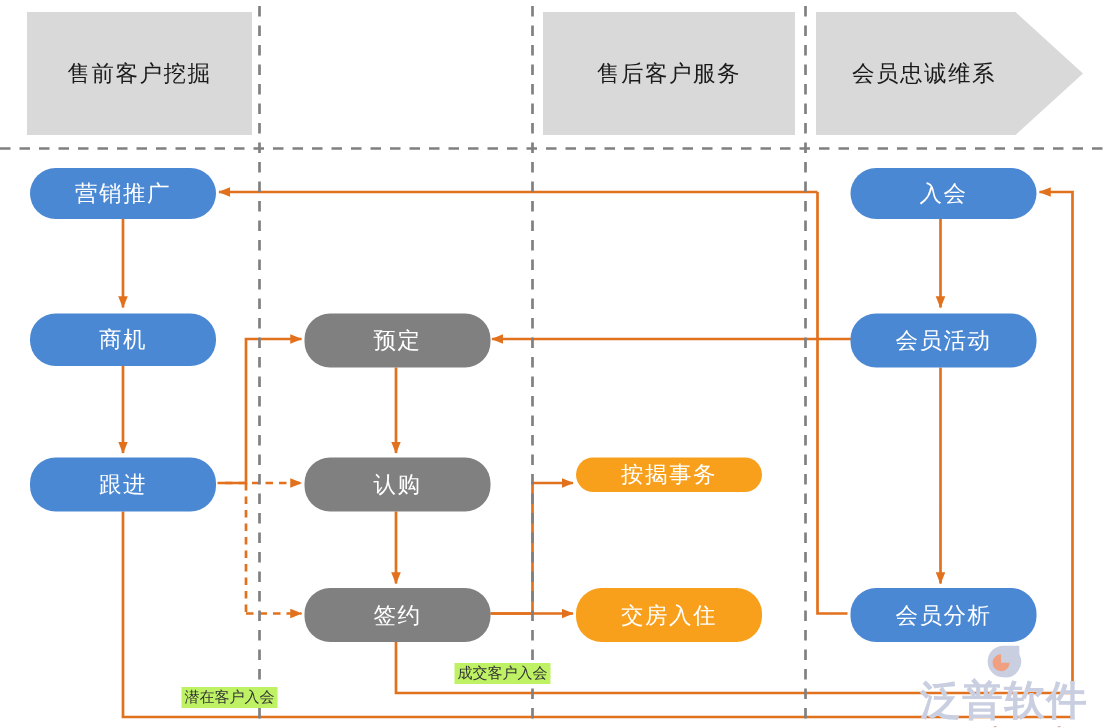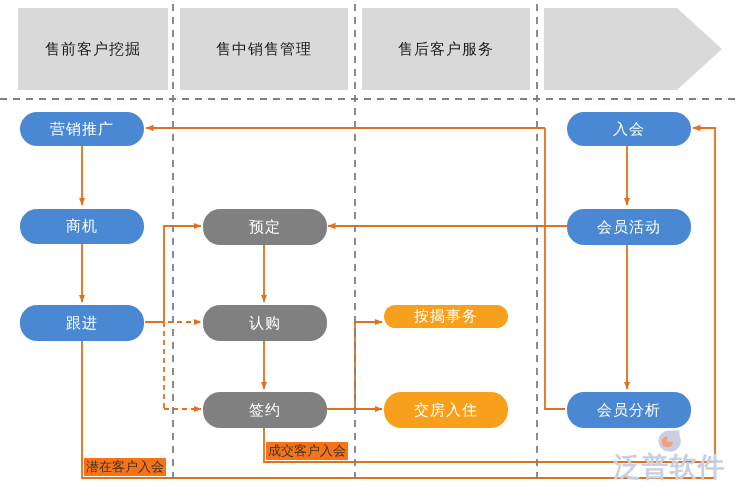--- a/index.html
+++ b/index.html
@@ -9,21 +9,21 @@
   .node{position:absolute;display:flex;align-items:center;justify-content:center;
         border-radius:17px;color:#ffffff;font-size:15px;letter-spacing:1px;
         box-sizing:border-box;}
   .node.blue{background:#4a88d4;}
   .node.gray{background:#808080;}
   .node.orange{background:#f8a01c;}
   .phase{position:absolute;display:flex;align-items:center;justify-content:center;
          background:#d9d9d9;color:#1a1a1a;font-size:15px;letter-spacing:1px;}
   .phase.arrowend{background:transparent;}
   .phase.arrowend .ptxt{position:relative;z-index:2;}
-  .edge-label{position:absolute;font-size:13px;color:#333;white-space:nowrap;background:#f97316;padding:0 2px;}
+  .edge-label{position:absolute;font-size:10px;color:#333;white-space:nowrap;background:#bef264;padding:0 2px;margin-left:37px;}
   .wm{position:absolute;left:602px;top:428px;width:135px;height:48px;}
   .wm-row{display:flex;align-items:center;flex-direction:column;}
   .wm-txt{font-size:27px;color:#c9cfe0;font-weight:bold;letter-spacing:1px;line-height:1;}
   .wm-url{font-size:11px;color:#c9a8a0;letter-spacing:0.5px;margin-top:2px;text-align:right;}
   .wm-mark{width:26px;height:26px;margin-right:2px;}
 </style>
 </head>
 <body>
 
 <div id="stage">
@@ -84,30 +84,28 @@
       <line x1="173" y1="4" x2="173" y2="485"></line>
       <line x1="355" y1="4" x2="355" y2="485"></line>
       <line x1="537" y1="4" x2="537" y2="485"></line>
       <line x1="0" y1="99" x2="741" y2="99"></line>
     </g>
   </svg>
 
   <div class="phase" style="left:18px;top:8px;width:150px;height:82px;">
     <span class="ptxt">售前客户挖掘</span>
   </div>
-  <div class="phase" style="left:180px;top:8px;width:168px;height:82px;">
-    <span class="ptxt">售中销售管理</span>
-  </div>
   <div class="phase" style="left:362px;top:8px;width:168px;height:82px;">
     <span class="ptxt">售后客户服务</span>
   </div>
   <div class="phase arrowend" style="left:544px;top:8px;width:178px;height:82px;">
     <svg style="position:absolute;left:0;top:0;width:178px;height:82px;" viewBox="0 0 178 82">
       <path d="M0,0 L133,0 L178,41 L133,82 L0,82 z" fill="#d9d9d9"></path>
     </svg>
+    <span class="ptxt" style="margin-right:34px;">会员忠诚维系</span>
   </div>
 
   <div class="node blue" style="left:20px;top:112px;width:124px;height:34px;">
     <span>营销推广</span>
   </div>
   <div class="node blue" style="left:20px;top:209px;width:124px;height:35px;">
     <span>商机</span>
   </div>
   <div class="node blue" style="left:20px;top:305px;width:124px;height:36px;">
     <span>跟进</span>

